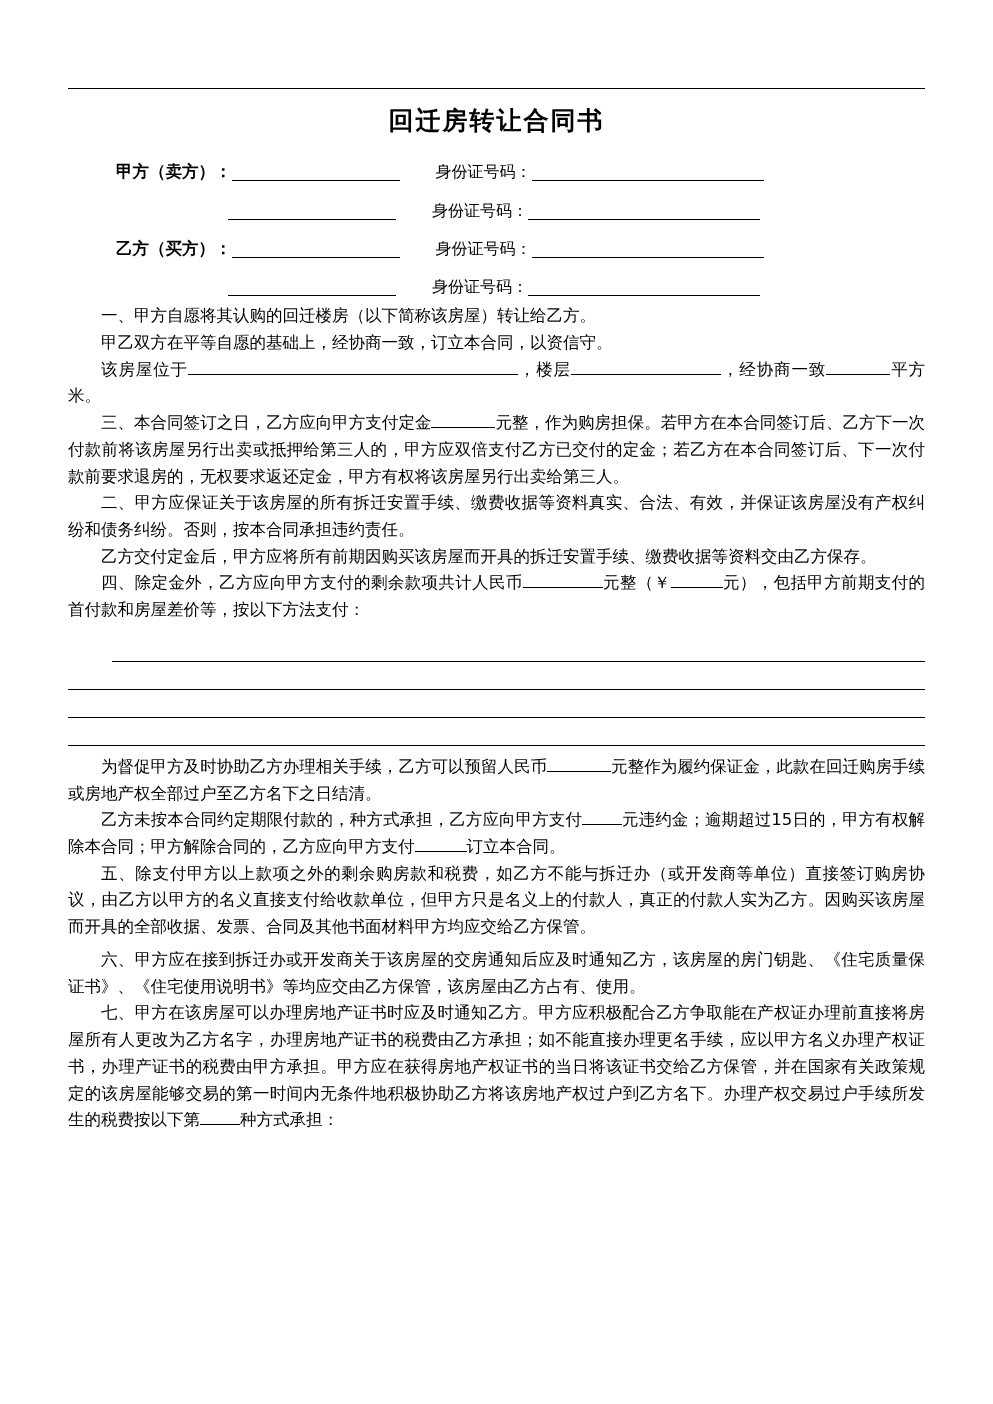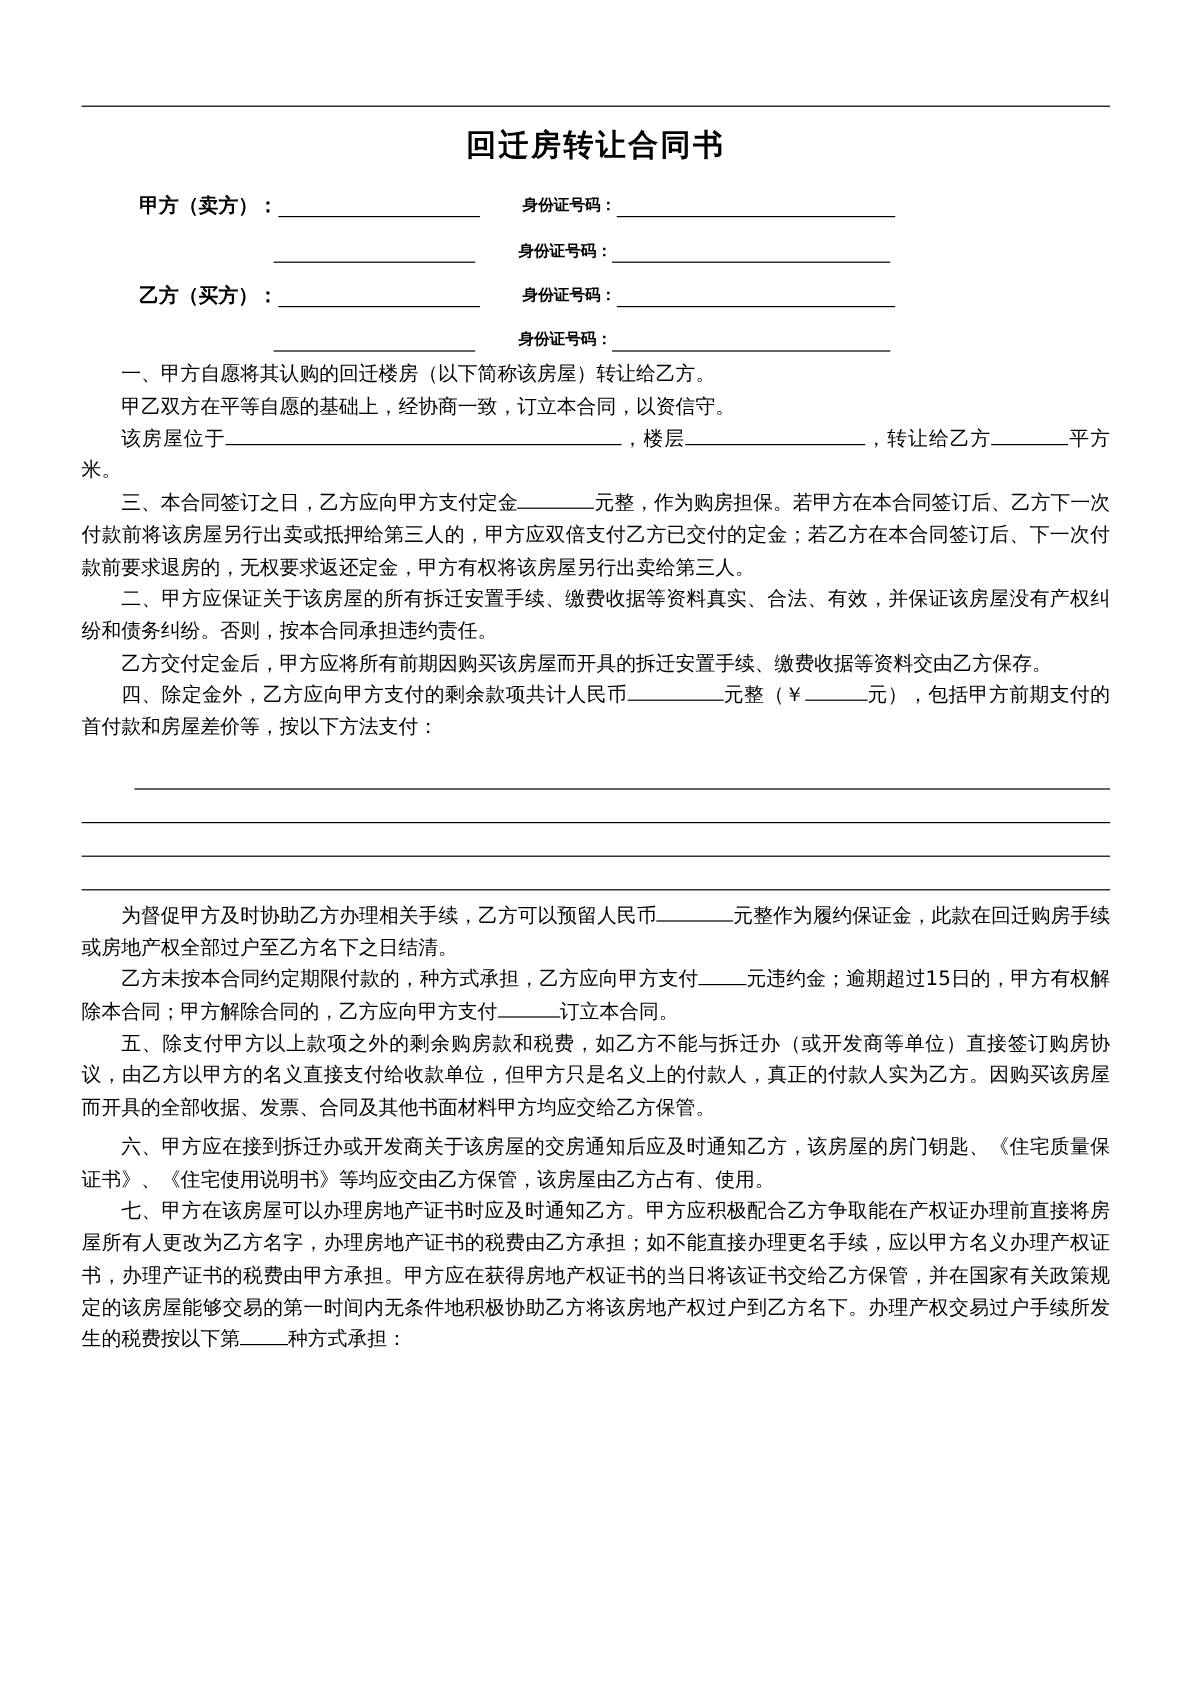--- a/index.html
+++ b/index.html
@@ -52,21 +52,21 @@
     font-size: 16.5px;
   }
   .fill {
     display: inline-block;
     border-bottom: 1px solid #000;
     height: 17px;
   }
   .fill-name { width: 168px; }
   .fill-id { width: 232px; }
   .gap-sm { display: inline-block; width: 36px; }
-  .id-label { white-space: nowrap; font-size: 13px; font-weight: bold; }
+  .id-label { white-space: nowrap; font-size: 16px; }
 
   .body-text {
     font-size: 16.5px;
     line-height: 1.62;
     text-align: justify;
     text-justify: inter-ideograph;
   }
   p.para {
     margin: 0;
     text-indent: 2em;
@@ -129,21 +129,21 @@
       <span class="fill fill-id"></span>
     </div>
   </div>
 
   <div class="body-text">
 
     <p class="para">一、甲方自愿将其认购的回迁楼房（以下简称该房屋）转让给乙方。</p>
 
     <p class="para">甲乙双方在平等自愿的基础上，经协商一致，订立本合同，以资信守。</p>
 
-    <p class="para"><span>该房屋位于</span><span class="u u-long"></span><span>，楼层</span><span class="u u-mid"></span><span>，转让给乙方</span><span class="u u-10"></span><span>平方米。</span></p>
+    <p class="para"><span>该房屋位于</span><span class="u u-long"></span><span>，楼层</span><span class="u u-mid"></span><span>，经协商一致</span><span class="u u-10"></span><span>平方米。</span></p>
 
     <p class="para"><span>三、本合同签订之日，乙方应向甲方支付定金</span><span class="u u-10"></span><span>元整，作为购房担保。若甲方在本合同签订后、乙方下一次付款前将该房屋另行出卖或抵押给第三人的，甲方应双倍支付乙方已交付的定金；若乙方在本合同签订后、下一次付款前要求退房的，无权要求返还定金，甲方有权将该房屋另行出卖给第三人。</span></p>
 
     <p class="para">二、甲方应保证关于该房屋的所有拆迁安置手续、缴费收据等资料真实、合法、有效，并保证该房屋没有产权纠纷和债务纠纷。否则，按本合同承担违约责任。</p>
 
     <p class="para">乙方交付定金后，甲方应将所有前期因购买该房屋而开具的拆迁安置手续、缴费收据等资料交由乙方保存。</p>
 
     <p class="para"><span>四、除定金外，乙方应向甲方支付的剩余款项共计人民币</span><span class="u u-12"></span><span>元整（￥</span><span class="u u-8"></span><span>元），包括甲方前期支付的首付款和房屋差价等，按以下方法支付：</span></p>
 
     <div class="blank-lines">

